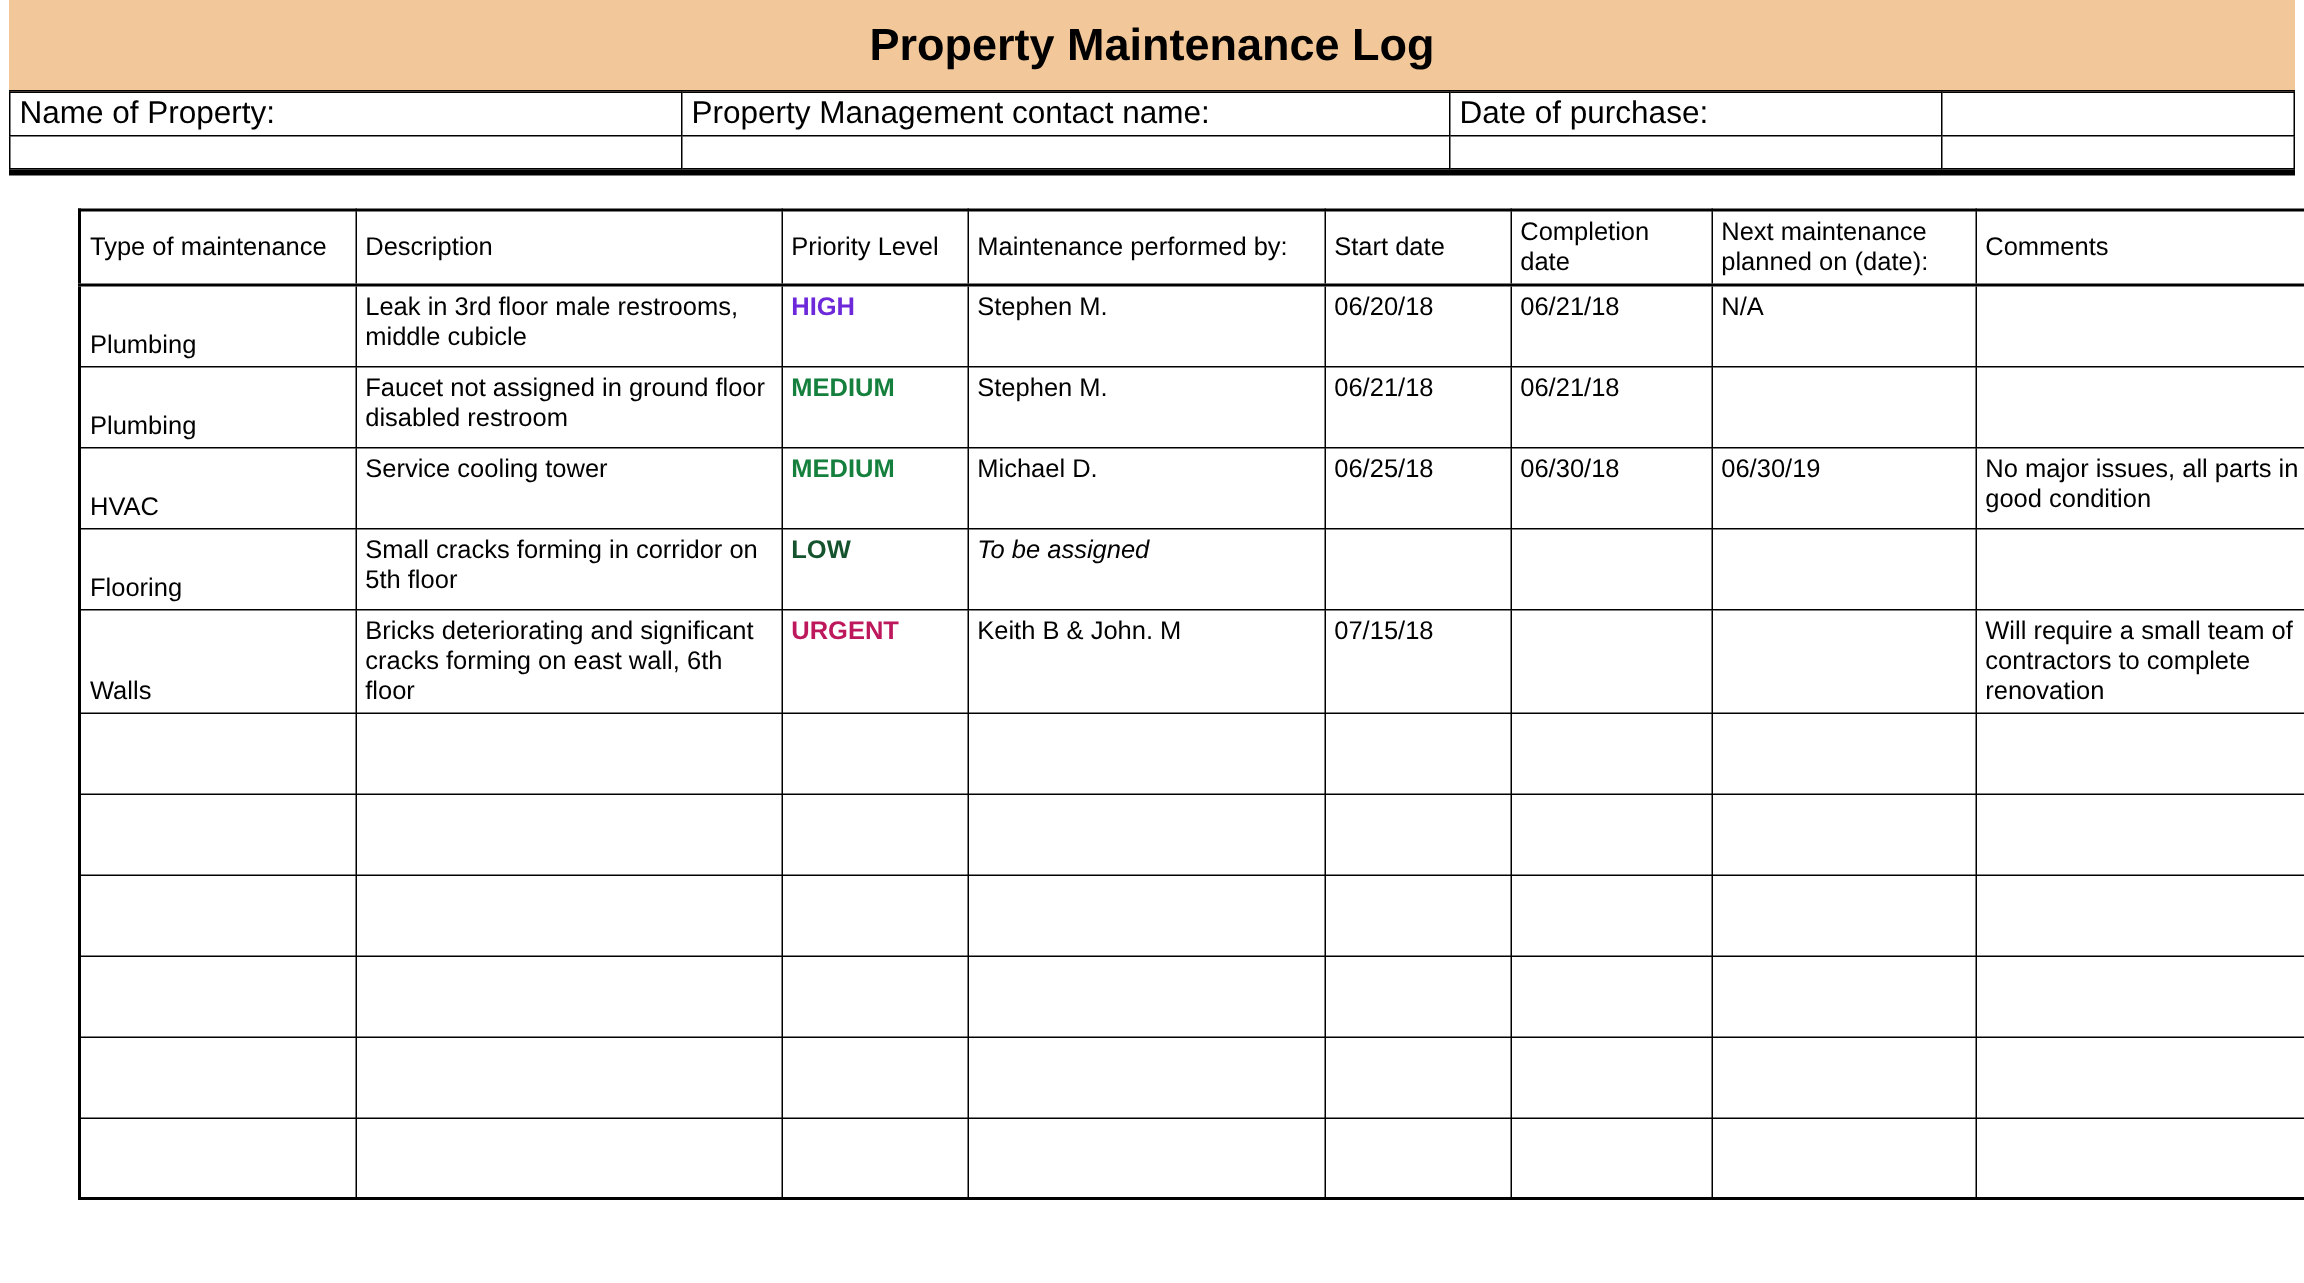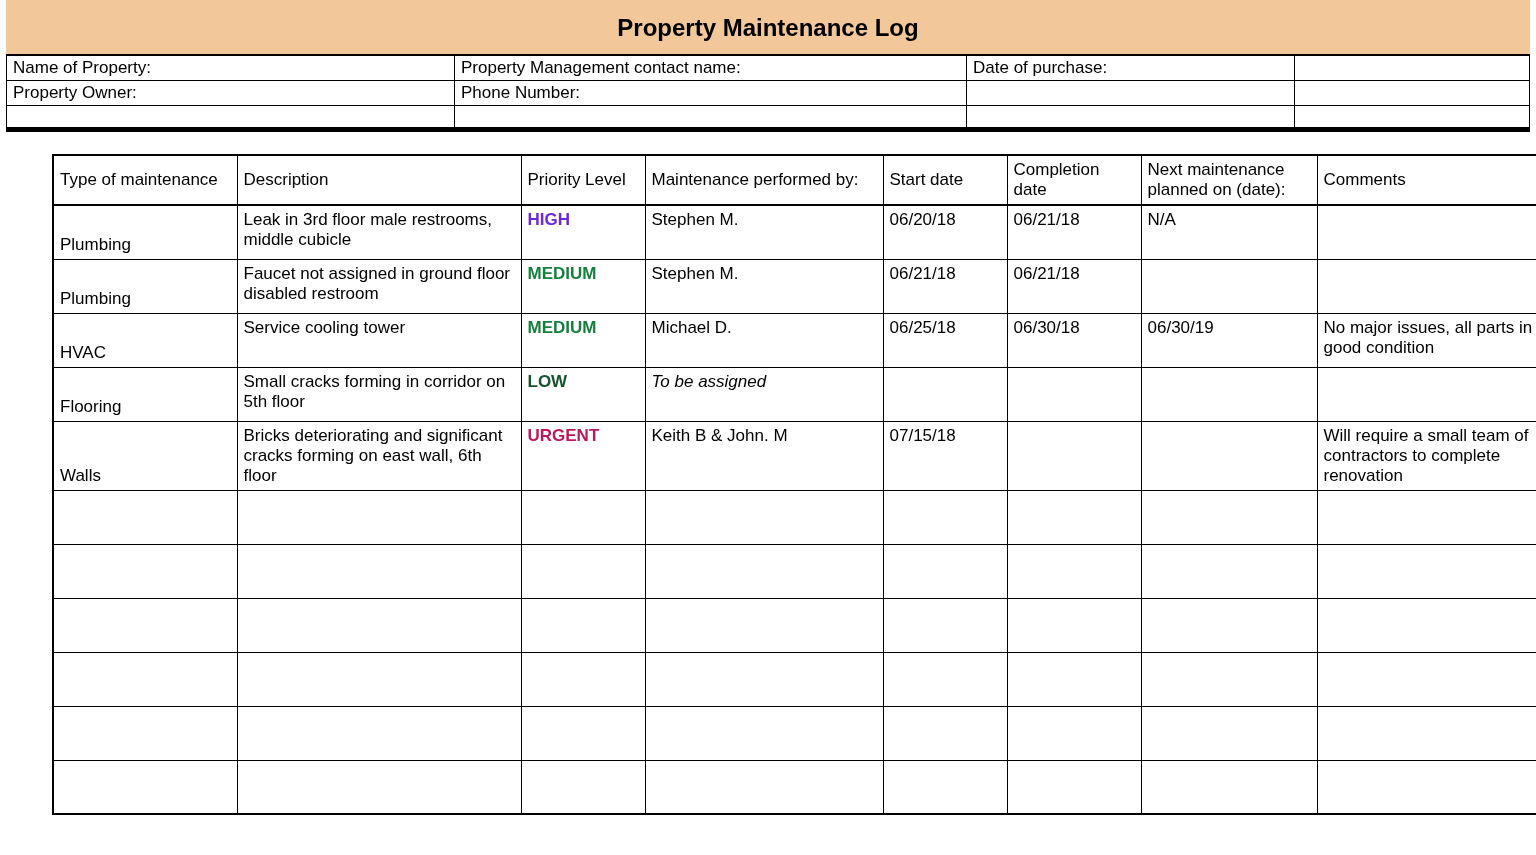--- a/index.html
+++ b/index.html
@@ -10,33 +10,33 @@
     background: #fff;
     color: #000;
   }
   .page {
     width: 1536px;
     padding: 0 6px 40px 6px;
   }
   .title-bar {
     background: #f2c79a;
     text-align: center;
-    font-size: 24px;
+    font-size: 30px;
     font-weight: bold;
     padding: 14px 0 12px 0;
     border-bottom: 1px solid #000;
   }
   table.info {
     width: 100%;
     border-collapse: collapse;
     table-layout: fixed;
   }
   table.info td {
     border: 1px solid #000;
-    font-size: 17px;
+    font-size: 21px;
     padding: 2px 6px;
     height: 22px;
     vertical-align: middle;
     white-space: nowrap;
     overflow: hidden;
   }
   .divider {
     height: 4px;
     background: #000;
     margin: 0 0 22px 0;
@@ -90,26 +90,20 @@
       <col style="width:448px">
         <col style="width:512px">
         <col style="width:328px">
         <col>
     </colgroup>
     <tbody>
         <tr>
       <td>Name of Property:</td>
       <td>Property Management contact name:</td>
       <td>Date of purchase:</td>
-      <td></td>
-    </tr>
-    <tr>
-      <td>Property Owner:</td>
-      <td>Phone Number:</td>
-      <td></td>
       <td></td>
     </tr>
     <tr>
       <td></td>
       <td></td>
       <td></td>
       <td></td>
     </tr>
   </tbody>
     </table>

